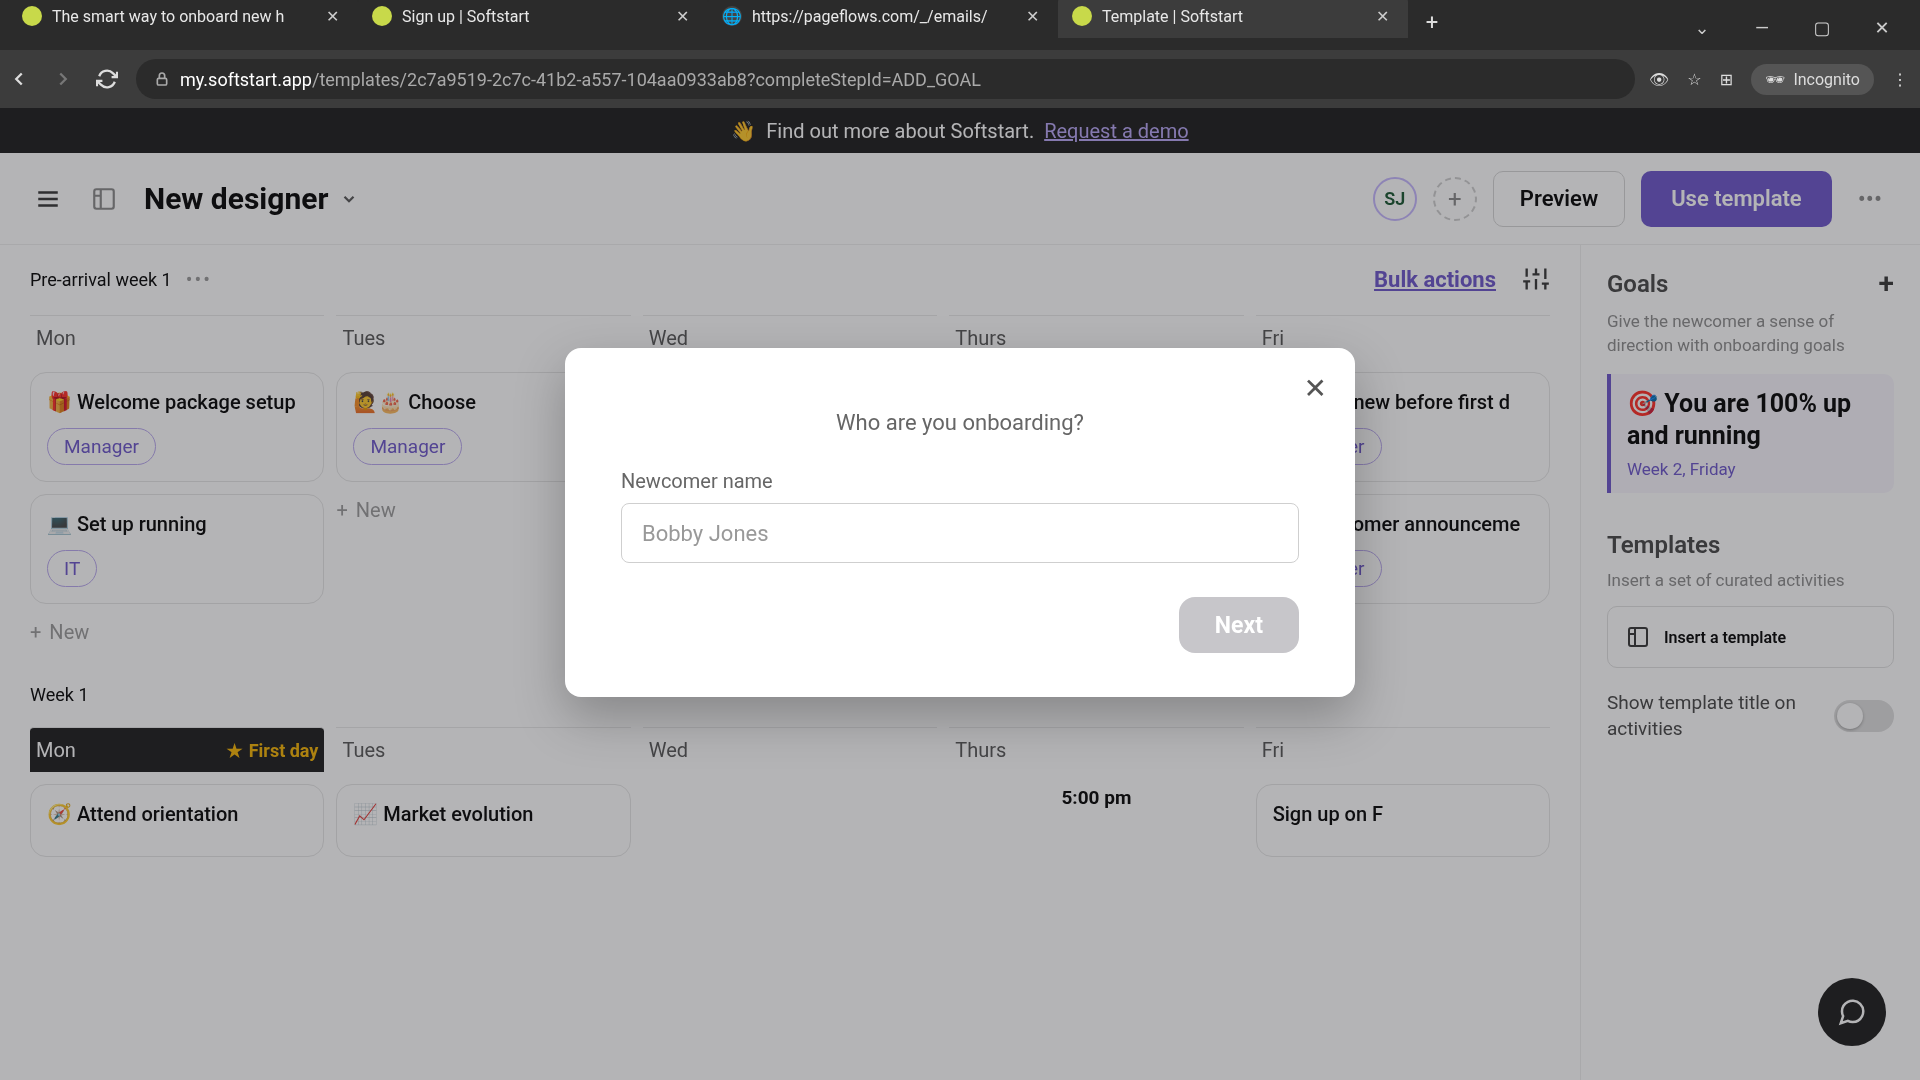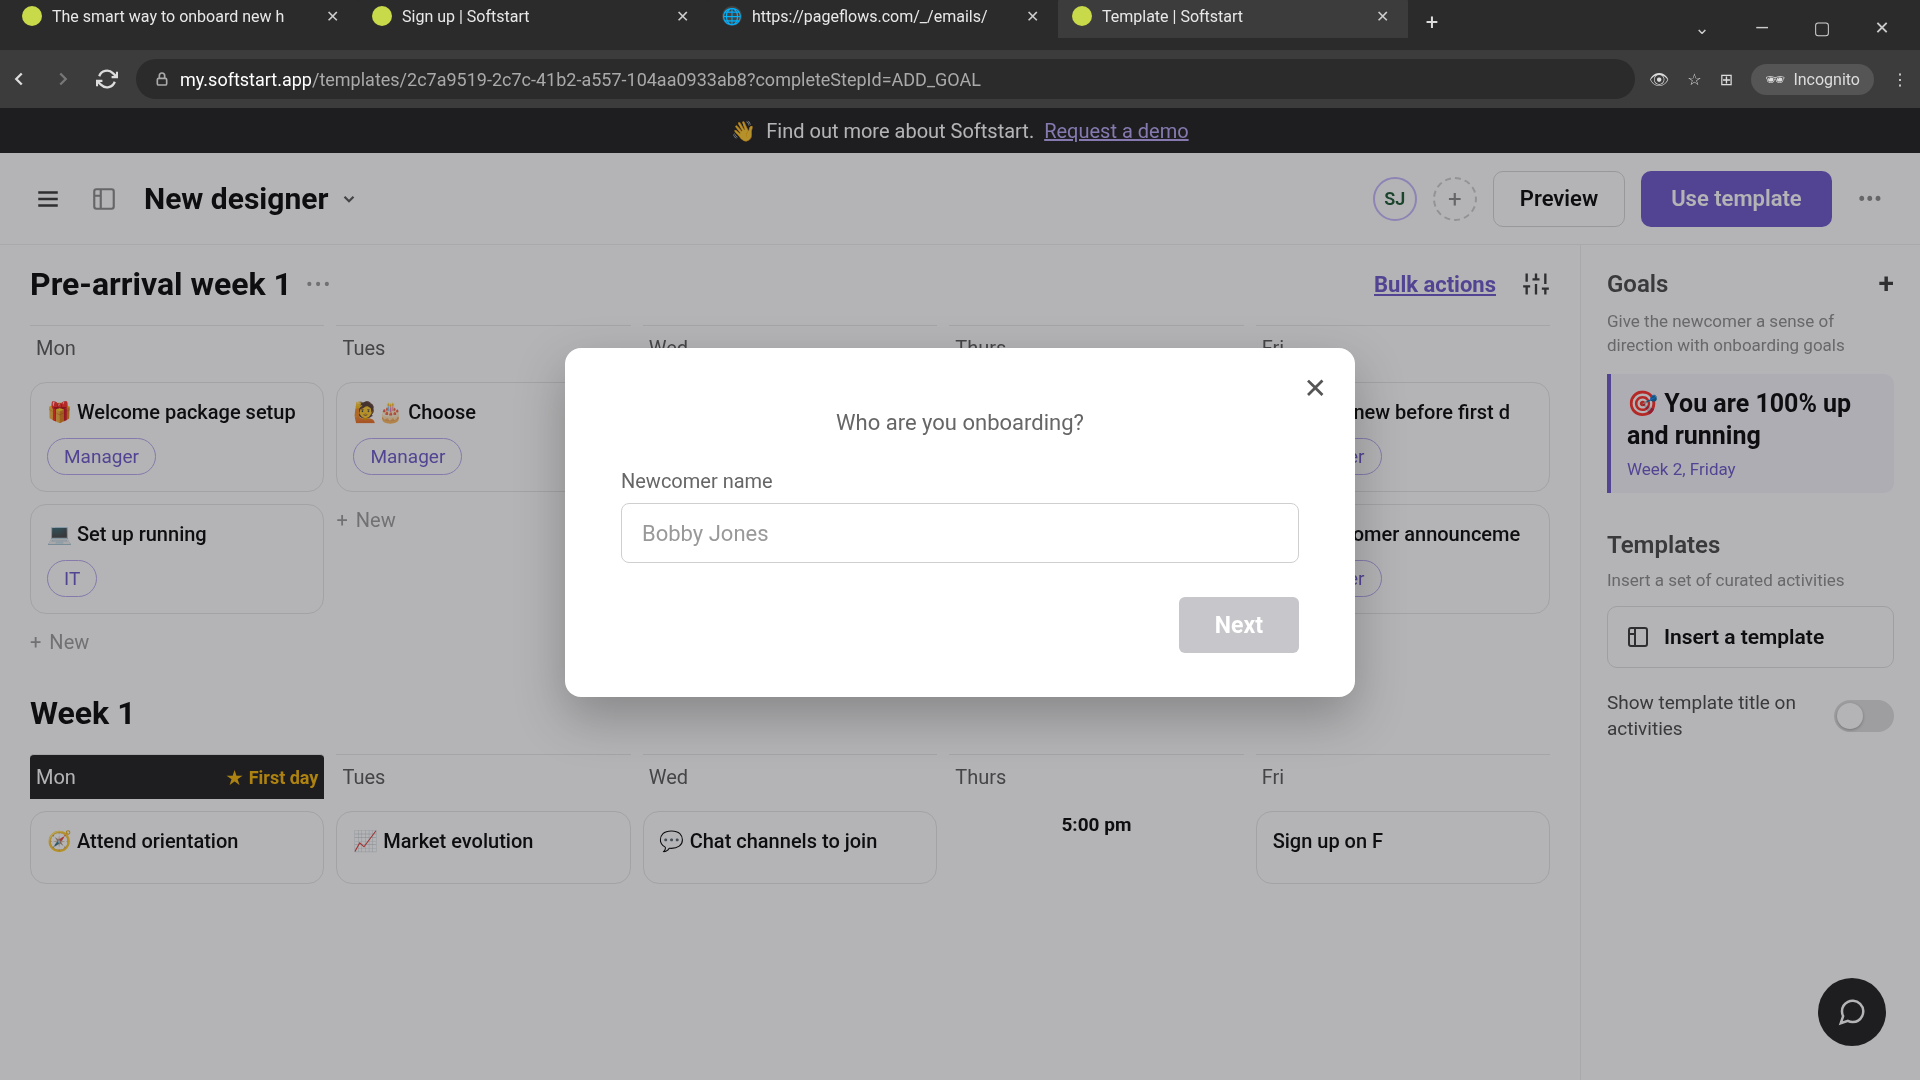--- a/index.html
+++ b/index.html
@@ -40,21 +40,21 @@
 .use-btn { height:56px; padding:0 30px; border:none; border-radius:10px; background:#6a54c9; color:#fff; font-size:22px; font-weight:600; cursor:pointer; }
 .dots-btn { font-size:24px; color:#888; padding:0 10px; cursor:pointer; }
 
 
 .main { display:flex; height:calc(100% - 245px); }
 .board { flex:1; padding:20px 30px; overflow:hidden; }
 .sidebar { width:340px; border-left:1px solid #eee; padding:22px 26px; }
 
 
 .week-row { display:flex; align-items:center; gap:14px; margin-bottom:22px; }
-.week-title { font-size:32px; font-weight:700; }
+.week-title { font-size:18px; font-weight:400; }
 .week-menu { color:#999; cursor:pointer; font-size:20px; letter-spacing:2px; }
 .bulk { margin-left:auto; color:#6a54c9; font-weight:700; font-size:22px; text-decoration:underline; cursor:pointer; }
 .sliders { width:28px; height:28px; cursor:pointer; margin-left:12px; }
 
 
 .days { display:flex; gap:12px; margin-bottom:40px; }
 .day-col { flex:1; min-width:0; }
 .day-label { font-size:20px; color:#555; padding:10px 6px; border-top:1px solid #e8e8e8; display:flex; align-items:center; gap:8px; }
 .day-label.dark { background:#1a1a1a; color:#fff; border-radius:4px 4px 0 0; }
 .first-day { margin-left:auto; color:#f5b301; font-weight:700; font-size:18px; display:flex; align-items:center; gap:6px; }
@@ -67,36 +67,36 @@
 .time-badge { font-weight:700; font-size:19px; text-align:center; margin-top:14px; }
 
 
 .sb-section-title { font-size:24px; font-weight:600; color:#444; display:flex; align-items:center; }
 .sb-plus { margin-left:auto; font-size:28px; color:#333; cursor:pointer; }
 .sb-sub { color:#8b8b8b; font-size:17px; margin-top:10px; line-height:1.4; }
 .goal-card { border-left:4px solid #6a54c9; background:#f7f5fc; border-radius:0 10px 10px 0; padding:14px 16px; margin-top:16px; }
 .goal-title { font-size:25px; font-weight:700; line-height:1.3; }
 .goal-sub { font-size:17px; color:#6a54c9; margin-top:6px; }
 .sb-gap { height:38px; }
-.template-insert { border:1px solid #e0e0e0; border-radius:10px; padding:18px; margin-top:14px; display:flex; align-items:center; gap:14px; font-size:21px; font-weight:600; cursor:pointer; }
+.template-insert { border:1px solid #e0e0e0; border-radius:10px; padding:18px; margin-top:14px; display:flex; align-items:center; gap:14px; font-size:16px; font-weight:600; cursor:pointer; }
 .toggle-row { display:flex; align-items:center; margin-top:22px; gap:14px; }
 .toggle-label { font-size:19px; color:#444; line-height:1.35; }
 .toggle { width:60px; height:32px; background:#ddd; border-radius:16px; position:relative; cursor:pointer; margin-left:auto; flex:none; }
 .toggle::after { content:''; position:absolute; width:26px; height:26px; background:#fff; border-radius:50%; top:3px; left:3px; box-shadow:0 1px 3px rgba(0,0,0,.3); }
 
 
 .overlay { position:absolute; inset:108px 0 0 0; background:rgba(40,40,45,.35); display:flex; align-items:flex-start; justify-content:center; padding-top:240px; }
 .modal { width:790px; background:#fff; border-radius:16px; padding:48px 56px 44px; position:relative; box-shadow:0 20px 50px rgba(0,0,0,.25); }
 .modal-close { position:absolute; top:24px; right:28px; font-size:28px; color:#555; cursor:pointer; background:none; border:none; }
 .modal-title { font-size:36px; font-weight:700; text-align:center; }
 .modal-sub { font-size:22px; color:#666; text-align:center; margin-top:14px; }
 .field-label { font-size:20px; color:#666; margin-top:34px; }
 .text-input { width:100%; height:60px; border:1.5px solid #cfcfcf; border-radius:8px; margin-top:10px; padding:0 20px; font-size:22px; color:#333; }
 .text-input::placeholder { color:#999; }
-.next-btn { margin-top:34px; margin-left:auto; display:block; height:56px; padding:0 36px; border:none; border-radius:6px; background:#c7c6ca; color:#fff; font-size:23px; font-weight:700; cursor:pointer; }
+.next-btn { margin-top:34px; margin-left:auto; display:block; height:56px; padding:0 36px; border:none; border-radius:16px; background:#c7c6ca; color:#fff; font-size:23px; font-weight:700; cursor:pointer; }
 
 
 .chat-fab { position:absolute; right:34px; bottom:34px; width:68px; height:68px; border-radius:50%; background:#1a1a1a; display:flex; align-items:center; justify-content:center; cursor:pointer; }
 
 svg { display:block; }
 </style>
 </head>
 <body>
 
 <div class="browser-chrome">
@@ -261,23 +261,20 @@
         </div>
       </div>
       <div class="day-col">
         <div class="day-label">Tues</div>
         <div class="card">
           <div class="card-title"><span>📈</span> <span>Market evolution</span></div>
         </div>
       </div>
       <div class="day-col">
         <div class="day-label">Wed</div>
-        <div class="card">
-          <div class="card-title"><span>💬</span> <span>Chat channels to join</span></div>
-        </div>
       </div>
       <div class="day-col">
         <div class="day-label">Thurs</div>
         <div class="time-badge">5:00 pm</div>
       </div>
       <div class="day-col">
         <div class="day-label">Fri</div>
         <div class="card">
           <div class="card-title">Sign up on F</div>
         </div>

